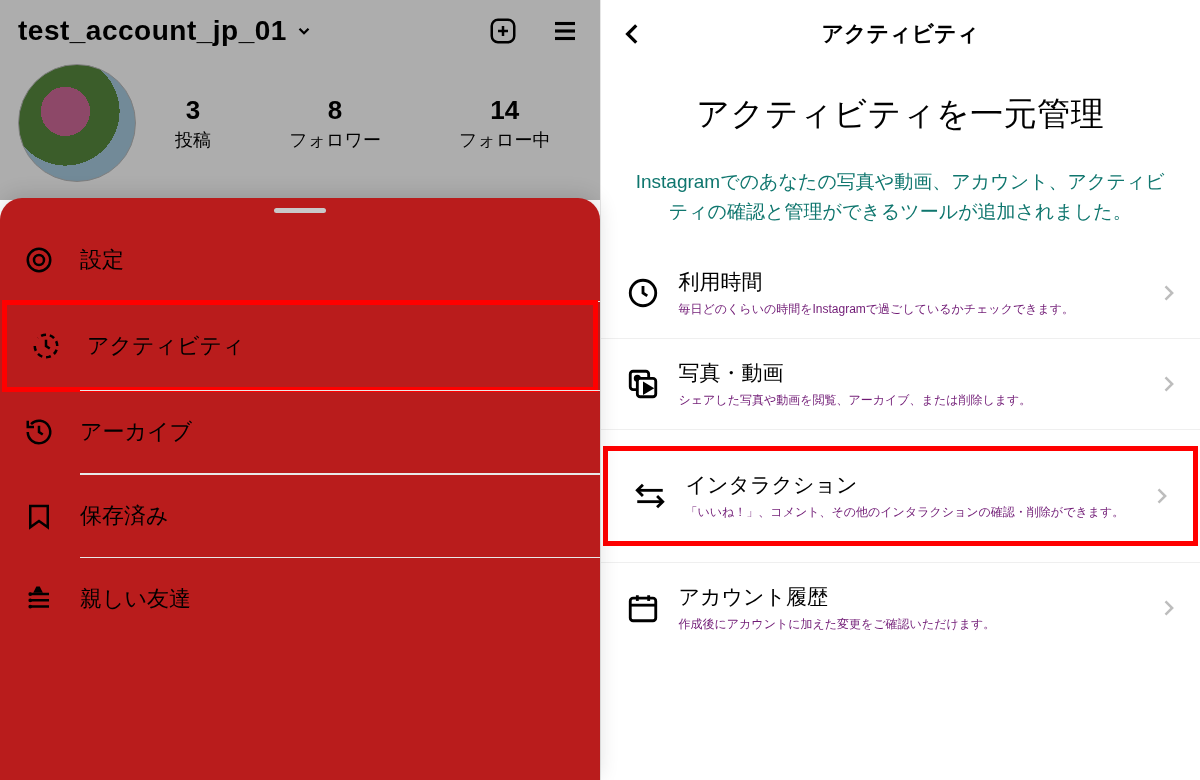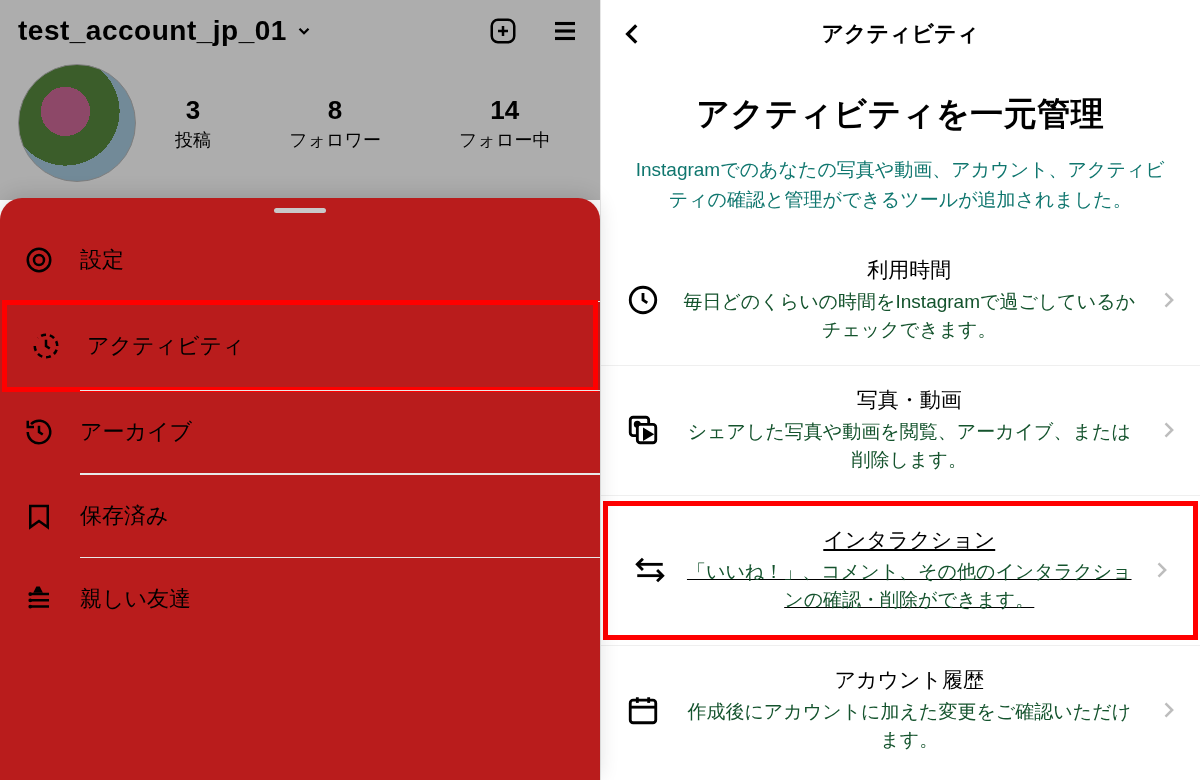--- a/index.html
+++ b/index.html
@@ -31,29 +31,29 @@
   .menu-sep { height: 1px; background: #e8e8e8; margin-left: 80px; }
 
   .red-box { border: 5px solid #ff0000; }
   .menu-item.red-box { border-left-width:5px; border-right-width:5px; margin: -2px 2px; }
 
   
   .r-header { display: flex; align-items: center; padding: 14px 12px 10px; }
   .back-btn { width: 40px; height: 40px; display:flex; align-items:center; justify-content:center;}
   .r-title { flex: 1; text-align: center; font-size: 22px; font-weight: 700; margin-left: -40px; }
   .r-hero { padding: 28px 26px 20px; text-align: center; }
-  .r-hero h1 { font-size: 33px; font-weight: 700; letter-spacing: 0.5px; margin-bottom: 18px; }
+  .r-hero h1 { font-size: 33px; font-weight: 400; letter-spacing: 0.5px; margin-bottom: 30px; }
   .r-hero p { font-size: 19px; color: #0f766e; line-height: 1.6; padding: 0 8px; }
   .r-list { list-style: none; }
-  .r-item { display: flex; align-items: center; padding: 20px 20px 20px 22px; gap: 16px; position: relative; text-align: center; }
-  .r-item.red-box { margin: 5px 2px; text-decoration: underline; }
+  .r-item { display: flex; align-items: center; padding: 20px 20px 20px 22px; gap: 16px; position: relative; }
+  .r-item.red-box { margin: 16px 2px; }
   .r-ic { width: 40px; height: 40px; display:flex; align-items:center; justify-content:center; flex-shrink:0;}
   .r-body { flex: 1; }
   .r-body .t { font-size: 21px; font-weight: 500; margin-bottom: 4px; }
-  .r-body .d { font-size: 19px; color: #14532d; line-height: 1.5; }
+  .r-body .d { font-size: 12px; color: #701a75; line-height: 1.5; }
   .r-chev { width: 24px; height: 24px; display:flex; align-items:center; justify-content:center; color:#bdbdbd;}
   .r-sep { height: 1px; background: #efefef; }
 
   svg { display: block; }
 </style>
 </head>
 <body>
 
 <div class="container">
 

